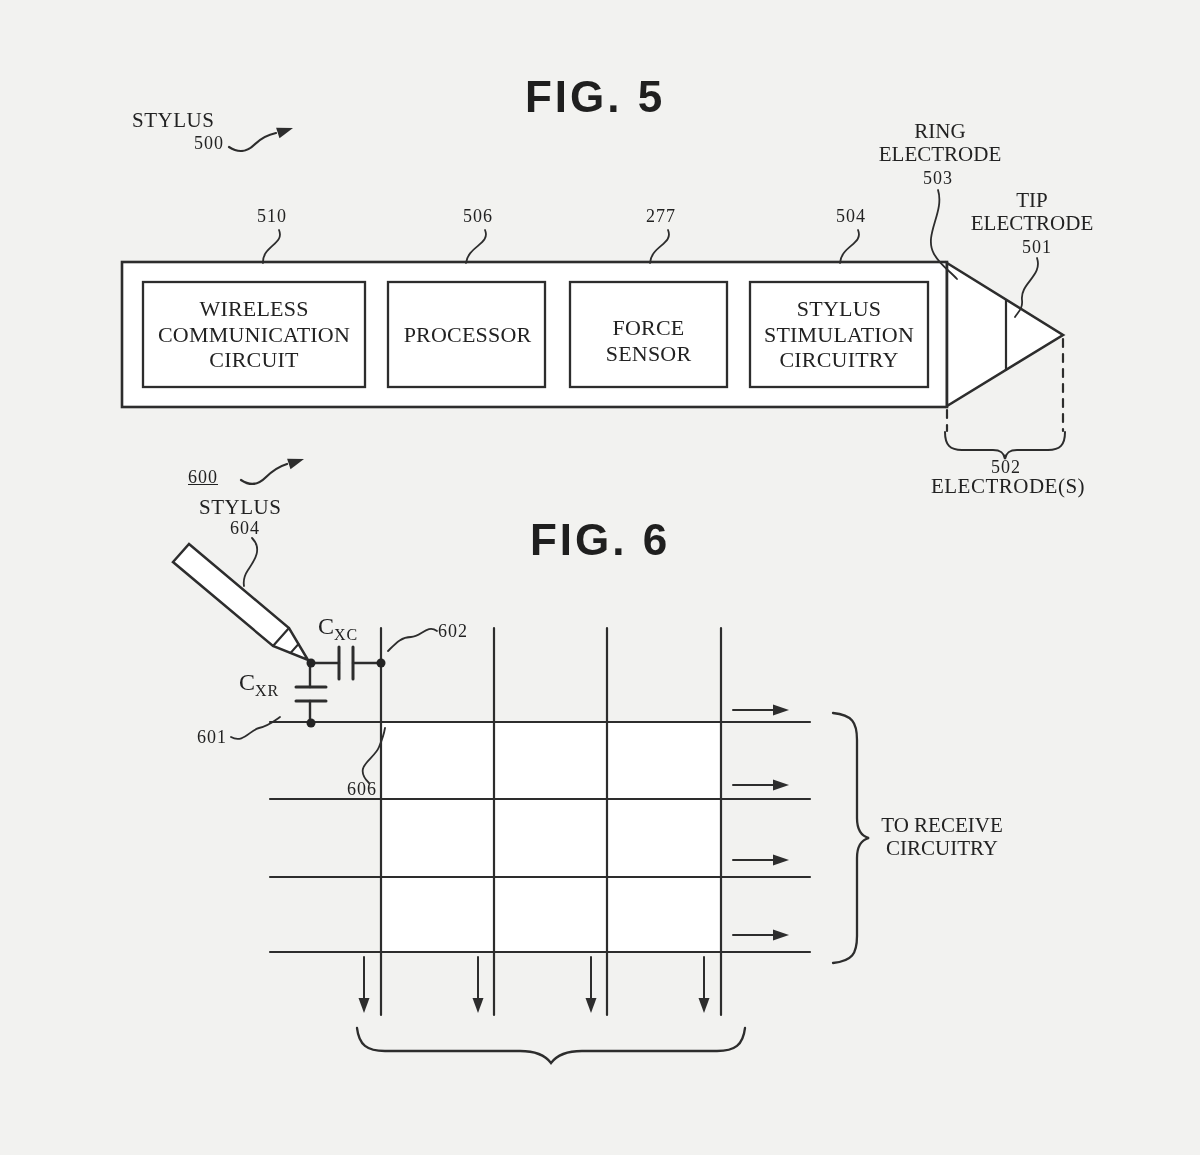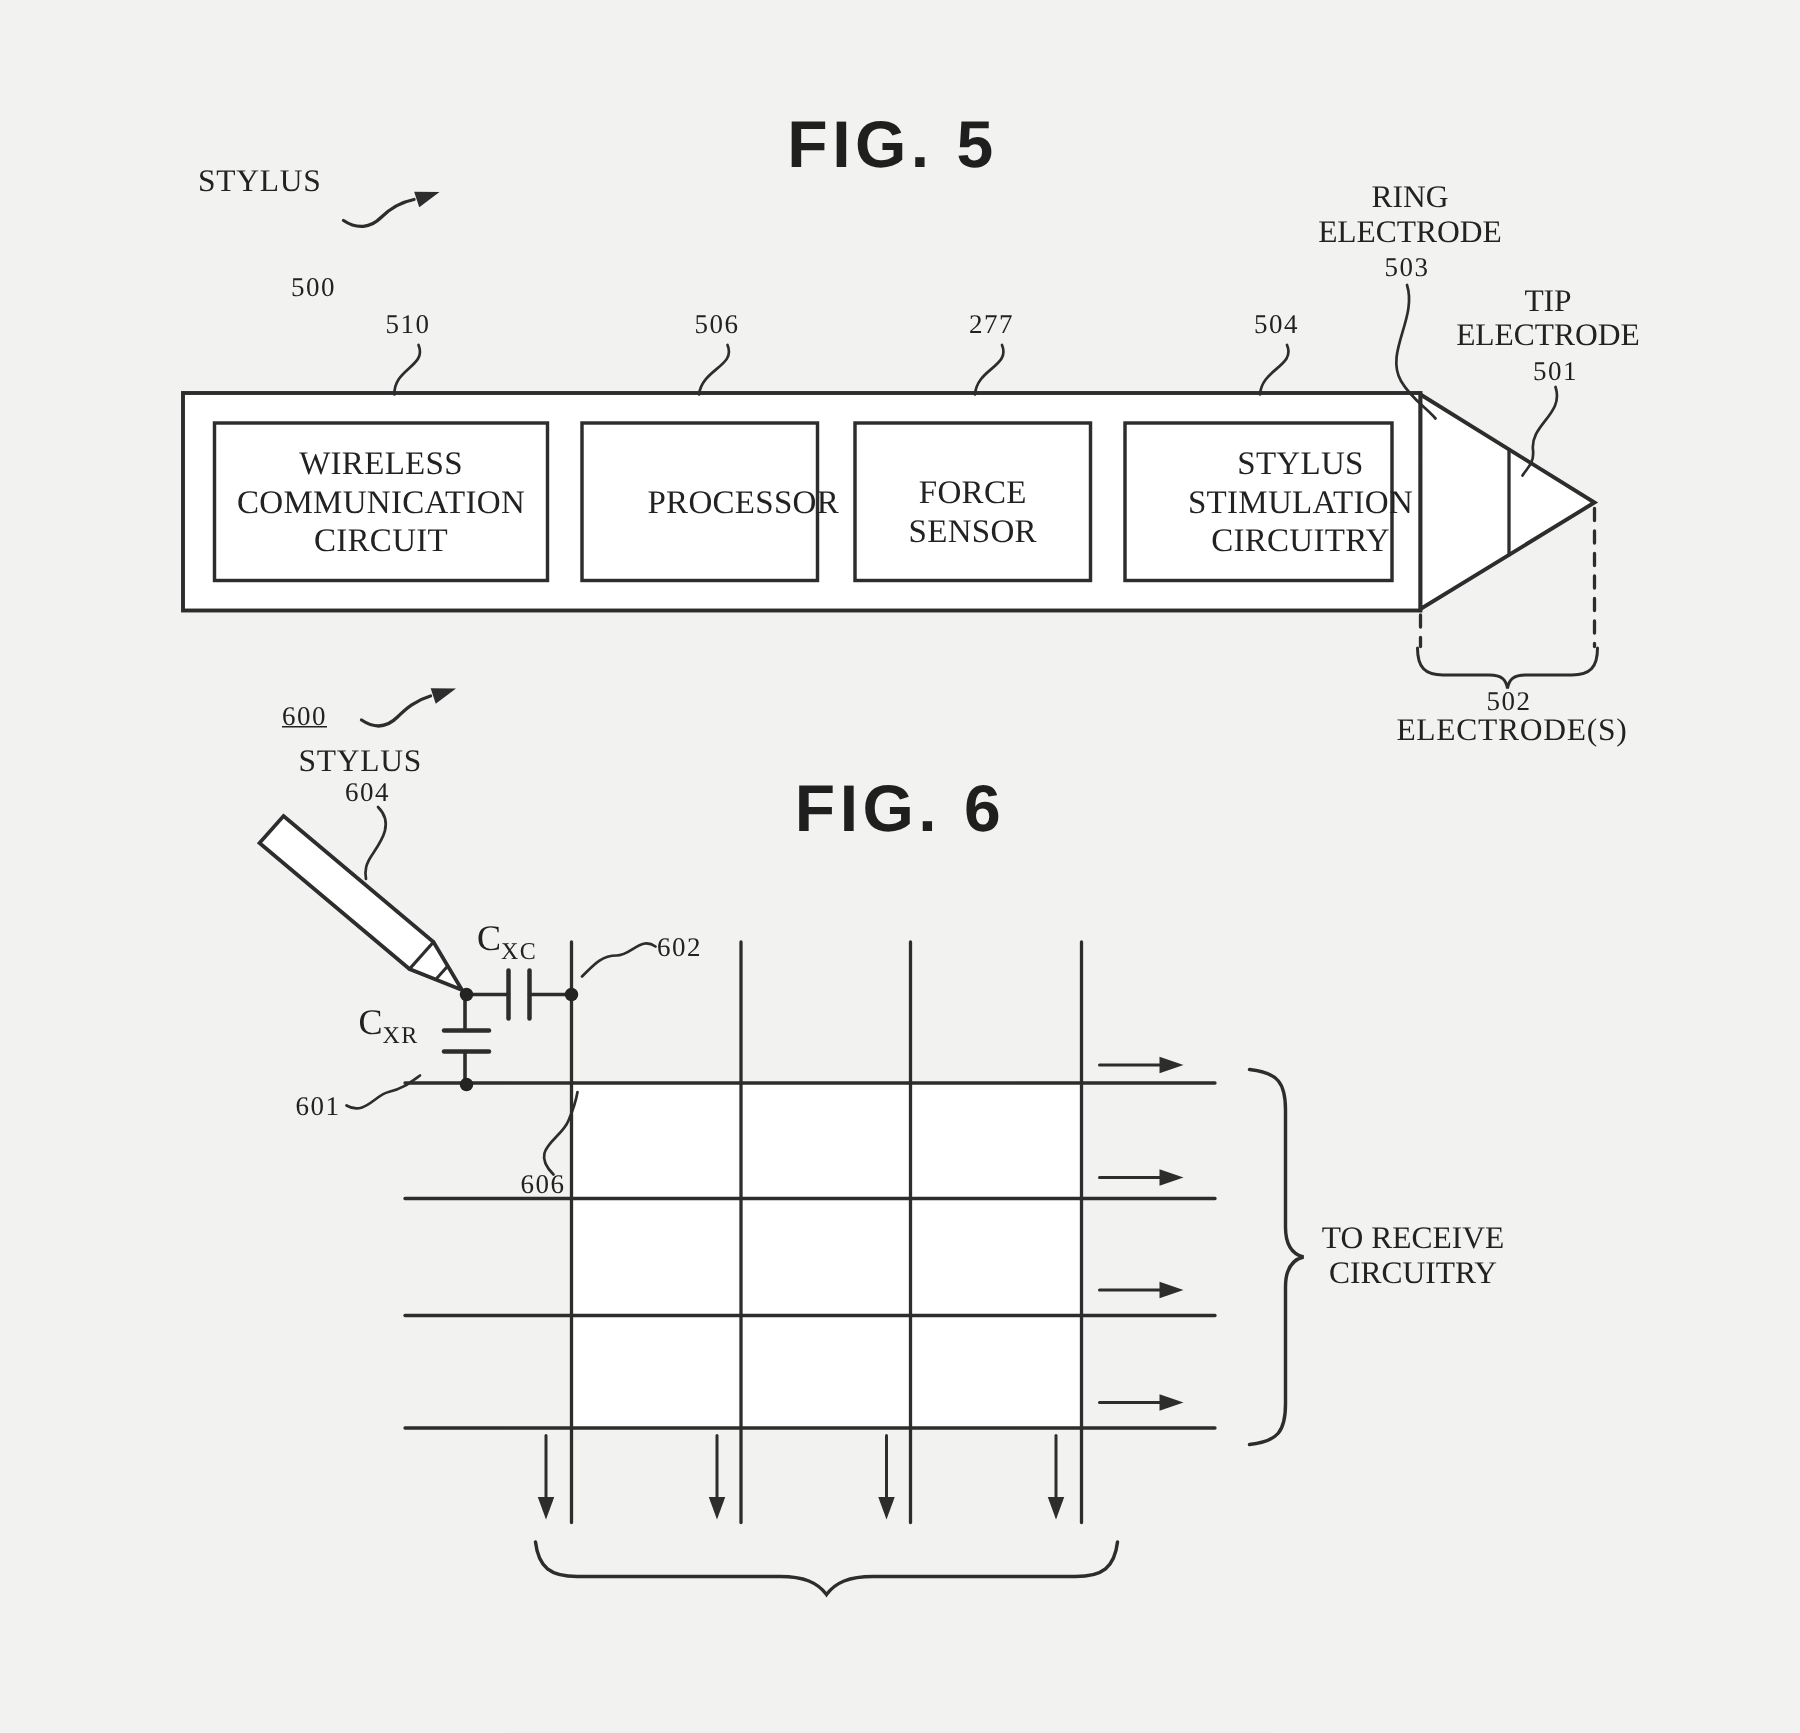--- a/index.html
+++ b/index.html
@@ -159,37 +159,37 @@
                C861,840 857,846 857,858 L857,936 C857,954 852,961 833,963" stroke-width="2.3"></path>
 
       <path d="M357,1028 C359,1045 367,1051 385,1051 L520,1051 C536,1051 545,1055 551,1063
                C557,1055 566,1051 582,1051 L717,1051 C735,1051 743,1045 745,1028" stroke-width="2.3"></path>
     </g>
   </svg>
 
   <div class="abs fig-title ctr" style="left:490px;top:72px;width:210px;">FIG. 5</div>
 
   <div class="abs lbl" style="left:132px;top:108px;">STYLUS</div>
-  <div class="abs ref" style="left:194px;top:133px;margin-top:48px;">500</div>
+  <div class="abs ref" style="left:194px;top:133px;">500</div>
 
   <div class="abs ref ctr" style="left:247px;top:206px;width:50px;">510</div>
   <div class="abs ref ctr" style="left:453px;top:206px;width:50px;">506</div>
   <div class="abs ref ctr" style="left:636px;top:206px;width:50px;">277</div>
   <div class="abs ref ctr" style="left:826px;top:206px;width:50px;">504</div>
 
   <div class="abs blk" style="left:143px;top:282px;width:222px;height:105px;">
     <div class="blk-inner" style="width:216px;">WIRELESS COMMUNICATION CIRCUIT</div>
   </div>
-  <div class="abs blk" style="left:408px;top:282px;width:175px;height:105px;">
+  <div class="abs blk" style="left:380px;top:282px;width:175px;height:105px;">
     <div class="blk-inner" style="width:155px;">PROCESSOR</div>
   </div>
   <div class="abs blk" style="left:570px;top:282px;width:157px;height:105px;">
     <div class="blk-inner" style="width:110px;margin-top:12px;">FORCE SENSOR</div>
   </div>
-  <div class="abs blk" style="left:750px;top:282px;width:178px;height:105px;margin-left:28px;">
+  <div class="abs blk" style="left:750px;top:282px;width:178px;height:105px;">
     <div class="blk-inner" style="width:176px;">STYLUS STIMULATION CIRCUITRY</div>
   </div>
 
   <div class="abs two-line" style="left:860px;top:120px;width:160px;">
     <div>RING</div>
     <div>ELECTRODE</div>
   </div>
   <div class="abs ref ctr" style="left:913px;top:168px;width:50px;">503</div>
 
   <div class="abs two-line" style="left:952px;top:189px;width:160px;">

